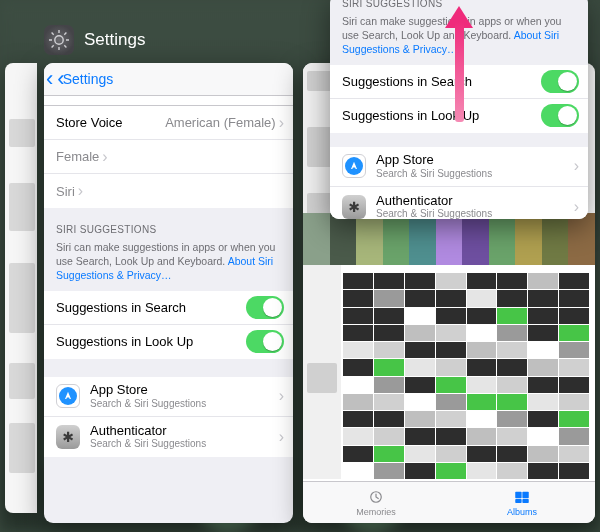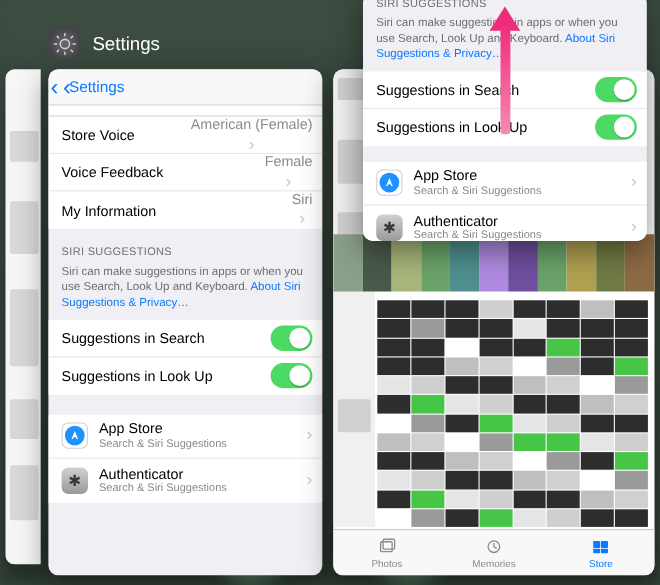--- a/index.html
+++ b/index.html
@@ -34,21 +34,21 @@
 
   .nav { height: 33px; background:#f8f8f9; border-bottom:1px solid #c8c7cc; display:flex; align-items:center; padding:0 8px 0 2px; }
   .chevL { color:#0a7aff; font-size:22px; line-height:1; margin-right:-2px; }
   .nav .back2 { display:flex; align-items:center; color:#0a7aff; font-size:14px; margin-left:6px; }
   .nav .navtitle { flex:0 0 auto; margin-left:8px; color:#000; font-size:14px; font-weight:600; }
 
   .group { background:#fff; }
   .row { height:34px; display:flex; align-items:center; justify-content:space-between; padding:0 9px 0 12px; border-bottom:1px solid #e5e5ea; }
   .row:last-child { border-bottom:none; }
   .row .label { color:#000; font-size:13px; }
-  .row .value { color:#8a8a8e; font-size:13px; display:flex; align-items:center; gap:3px;flex-direction:column; }
+  .row .value { color:#8a8a8e; font-size:13px; display:flex; align-items:center; gap:3px; }
   .chevR { color:#c7c7cc; font-size:16px; }
 
   .section-header { padding:16px 12px 3px; color:#6d6d72; font-size:10px; letter-spacing:0.3px; }
   .section-sub { padding:2px 12px 8px; color:#6d6d72; font-size:10.5px; line-height:1.35; }
   .section-sub .link { color:#0a7aff; }
 
   .toggle { width:38px; height:23px; border-radius:23px; background:#4cd964; position:relative; }
   .toggle::after { content:""; position:absolute; right:2px; top:2px; width:19px; height:19px; border-radius:50%; background:#fff; box-shadow:0 1px 1px rgba(0,0,0,.25); }
 
   .app-row { height:40px; display:flex; align-items:center; padding:0 9px 0 12px; border-bottom:1px solid #e5e5ea; }
@@ -133,28 +133,26 @@
 
       <div class="group">
         <div class="row">
           <span class="label">Store Voice</span>
           <span class="value">
               <span>American (Female)</span>
               <span class="chevR">›</span>
             </span>
         </div>
         <div class="row">
-          <span class="label">Voice Feedback</span>
           <span class="value">
               <span>Female</span>
               <span class="chevR">›</span>
             </span>
         </div>
         <div class="row">
-          <span class="label">My Information</span>
           <span class="value">
               <span>Siri</span>
               <span class="chevR">›</span>
             </span>
         </div>
       </div>
 
       <div class="section-header">SIRI SUGGESTIONS</div>
       <div class="section-sub">
         <span>Siri can make suggestions in apps or when you use Search, Look Up and Keyboard. </span><span class="link">About Siri Suggestions &amp; Privacy…</span>
@@ -314,40 +312,33 @@
         <div style="background: rgb(45, 45, 45);"></div>
         <div style="background: rgb(71, 197, 71);"></div>
         <div style="background: rgb(229, 229, 229);"></div>
         <div style="background: rgb(207, 207, 207);"></div>
         <div style="background: rgb(45, 45, 45);"></div>
         <div style="background: rgb(45, 45, 45);"></div>
       </div>
     <div class="tabbar">
       <div class="tab">
         <svg viewBox="0 0 24 24">
-            <rect x="4" y="6" width="14" height="12" rx="1.5" fill="none" stroke="currentColor" stroke-width="1.6"></rect>
-            <rect x="7" y="3" width="14" height="12" rx="1.5" fill="none" stroke="currentColor" stroke-width="1.6"></rect>
-          </svg>
-        <span>Photos</span>
-      </div>
-      <div class="tab">
-        <svg viewBox="0 0 24 24">
             <circle cx="12" cy="12" r="7" fill="none" stroke="currentColor" stroke-width="1.6"></circle>
             <path d="M12 8v4l3 2" fill="none" stroke="currentColor" stroke-width="1.6" stroke-linecap="round"></path>
           </svg>
         <span>Memories</span>
       </div>
       <div class="tab active">
         <svg viewBox="0 0 24 24">
             <rect x="3" y="5" width="8.5" height="8.5" rx="1" fill="currentColor"></rect>
             <rect x="12.5" y="5" width="8.5" height="8.5" rx="1" fill="currentColor"></rect>
             <rect x="3" y="14.5" width="8.5" height="5.5" rx="1" fill="currentColor"></rect>
             <rect x="12.5" y="14.5" width="8.5" height="5.5" rx="1" fill="currentColor"></rect>
           </svg>
-        <span>Store</span>
+        <span>Albums</span>
       </div>
     </div>
   </div>
 
   <div class="card right-card z2">
     <div class="section-header">SIRI SUGGESTIONS</div>
     <div class="section-sub">
       <span>Siri can make suggestions in apps or when you use Search, Look Up and Keyboard. </span><span class="link">About Siri Suggestions &amp; Privacy…</span>
     </div>
     <div class="group">

